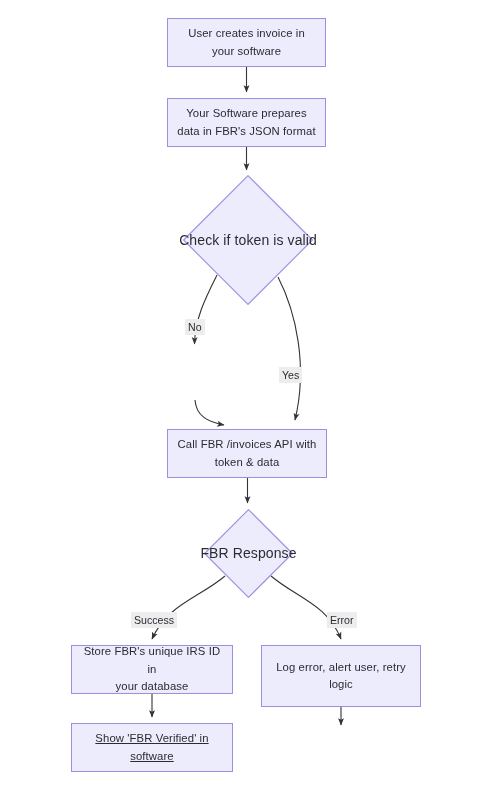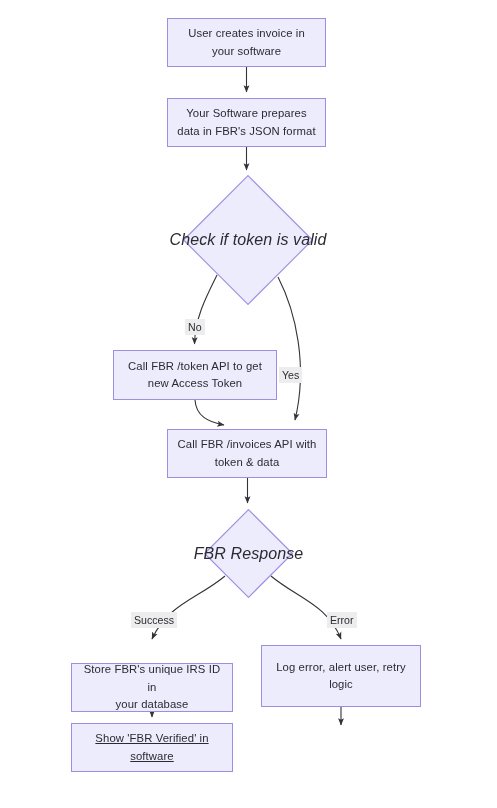--- a/index.html
+++ b/index.html
@@ -64,25 +64,24 @@
     position: absolute;
     left: 0;
     top: 0;
     width: 100%;
     height: 100%;
     display: flex;
     align-items: center;
     justify-content: center;
     text-align: center;
     color: #2b2b33;
-    font-size: 16px;
+    font-size: 14px;
     line-height: 1.5;
     letter-spacing: 0.1px;
     white-space: nowrap;
-    font-style: italic;
   }
   .edge-label {
     position: absolute;
     background: #ededed;
     color: #2b2b33;
     font-size: 10.6px;
     line-height: 1.35;
     padding: 1px 3px;
     box-sizing: border-box;
     white-space: nowrap;
@@ -131,38 +130,34 @@
 data in FBR's JSON format</span>
   </div>
 
   <div class="diamond-wrap" style="left:183px; top:175px; width:130px; height:130px;">
     <svg class="diamond-shape" viewBox="0 0 130 130" xmlns="http://www.w3.org/2000/svg" preserveAspectRatio="none">
       <polygon points="65,0.6 129.4,65 65,129.4 0.6,65" fill="#ececfc" stroke="#9e8ee0" stroke-width="1.1"></polygon>
     </svg>
     <div class="diamond-text">Check if token is valid</div>
   </div>
 
-  <div class="node" style="left:113px; top:350px; width:164px; height:50px;">
-    <span class="node-label">Call FBR /token API to get
-new Access Token</span>
-  </div>
 
   <div class="node" style="left:167px; top:429px; width:160px; height:49px;">
     <span class="node-label">Call FBR /invoices API with
 token &amp; data</span>
   </div>
 
   <div class="diamond-wrap" style="left:204px; top:509px; width:89px; height:89px;">
     <svg class="diamond-shape" viewBox="0 0 89 89" xmlns="http://www.w3.org/2000/svg" preserveAspectRatio="none">
       <polygon points="44.5,0.6 88.4,44.5 44.5,88.4 0.6,44.5" fill="#ececfc" stroke="#9e8ee0" stroke-width="1.1"></polygon>
     </svg>
     <div class="diamond-text">FBR Response</div>
   </div>
 
-  <div class="node" style="left:71px; top:645px; width:162px; height:49px;margin-top:18px;">
+  <div class="node" style="left:71px; top:645px; width:162px; height:49px;">
     <span class="node-label">Store FBR's unique IRS ID in
 your database</span>
   </div>
 
   <div class="node" style="left:261px; top:645px; width:160px; height:62px;">
     <span class="node-label">Log error, alert user, retry
 logic</span>
   </div>
 
   <div class="node" style="left:71px; top:723px; width:162px; height:49px;text-decoration:underline;">

